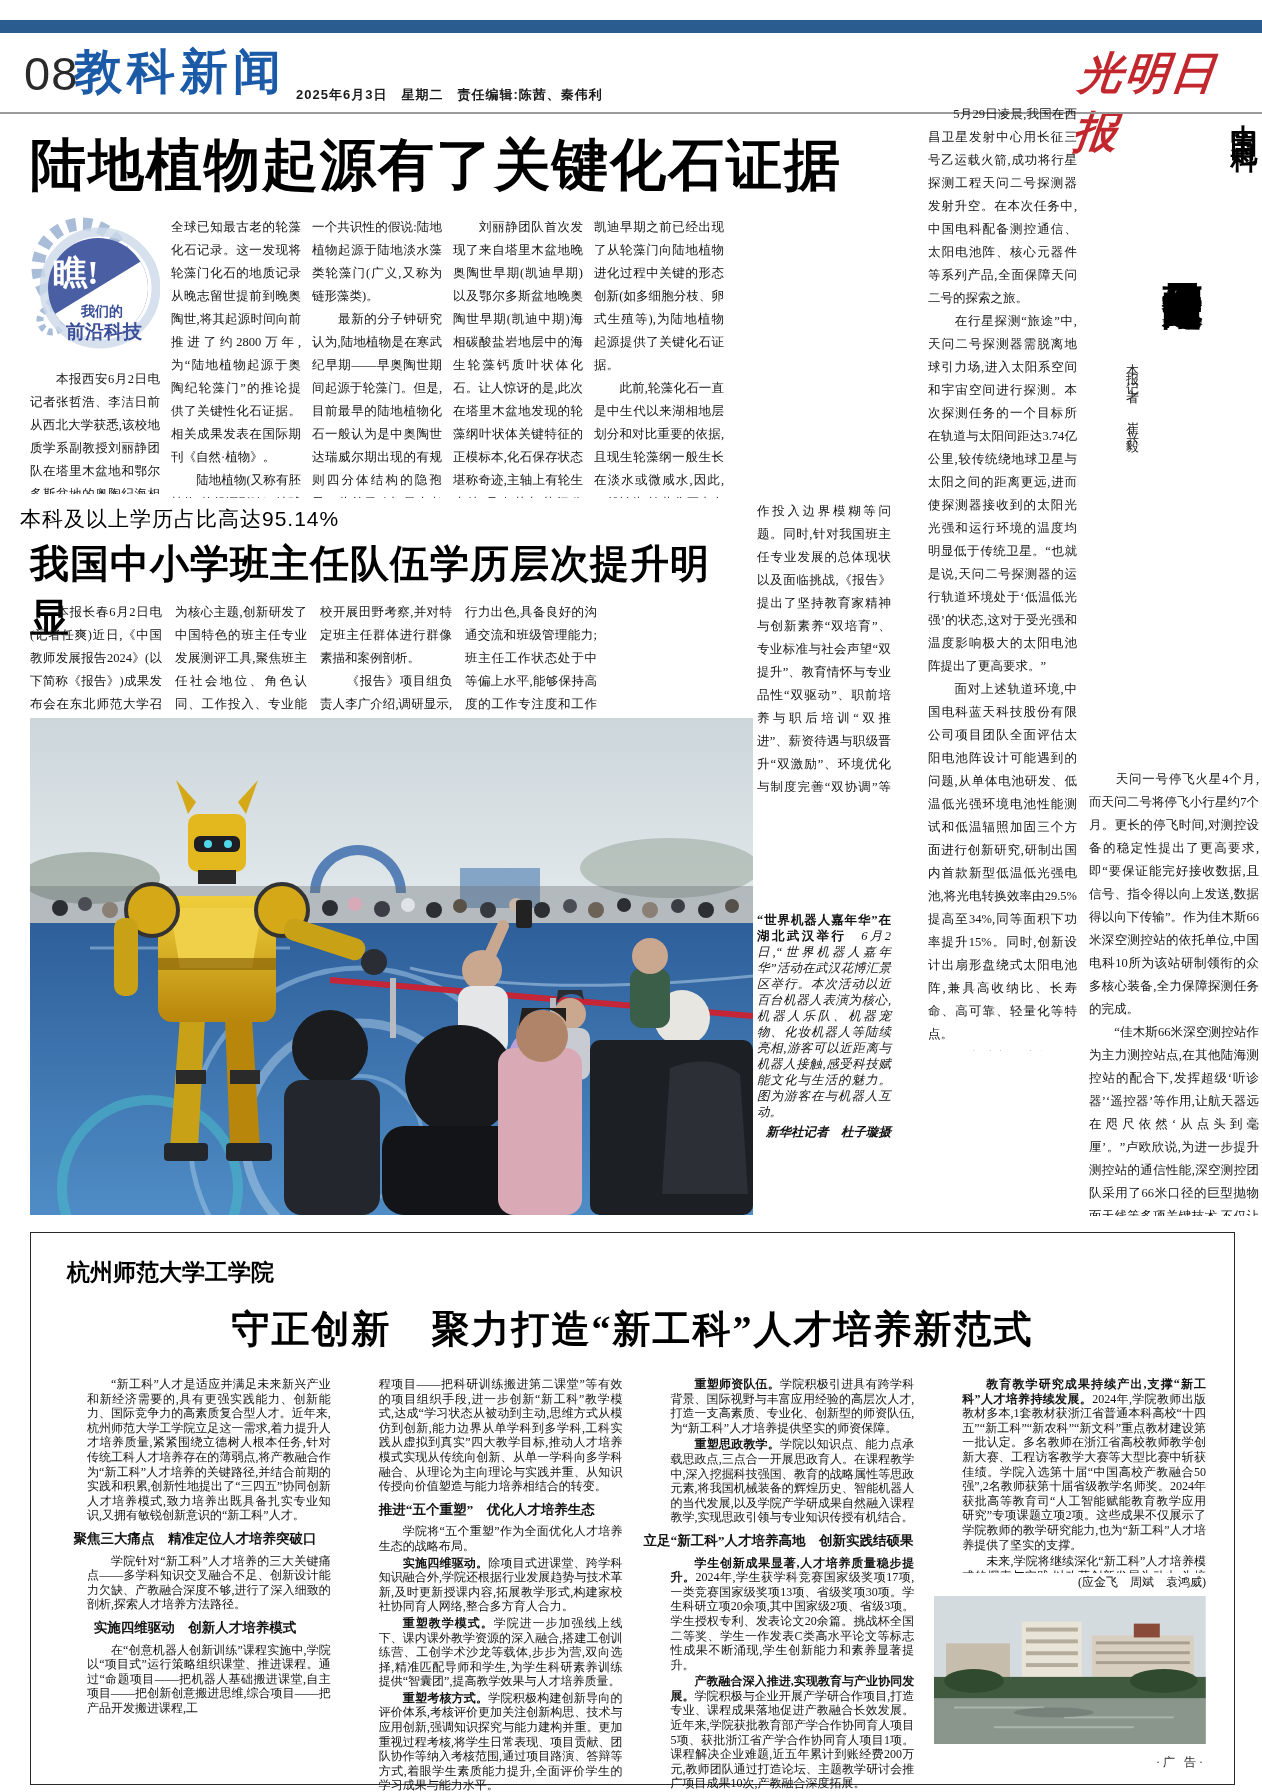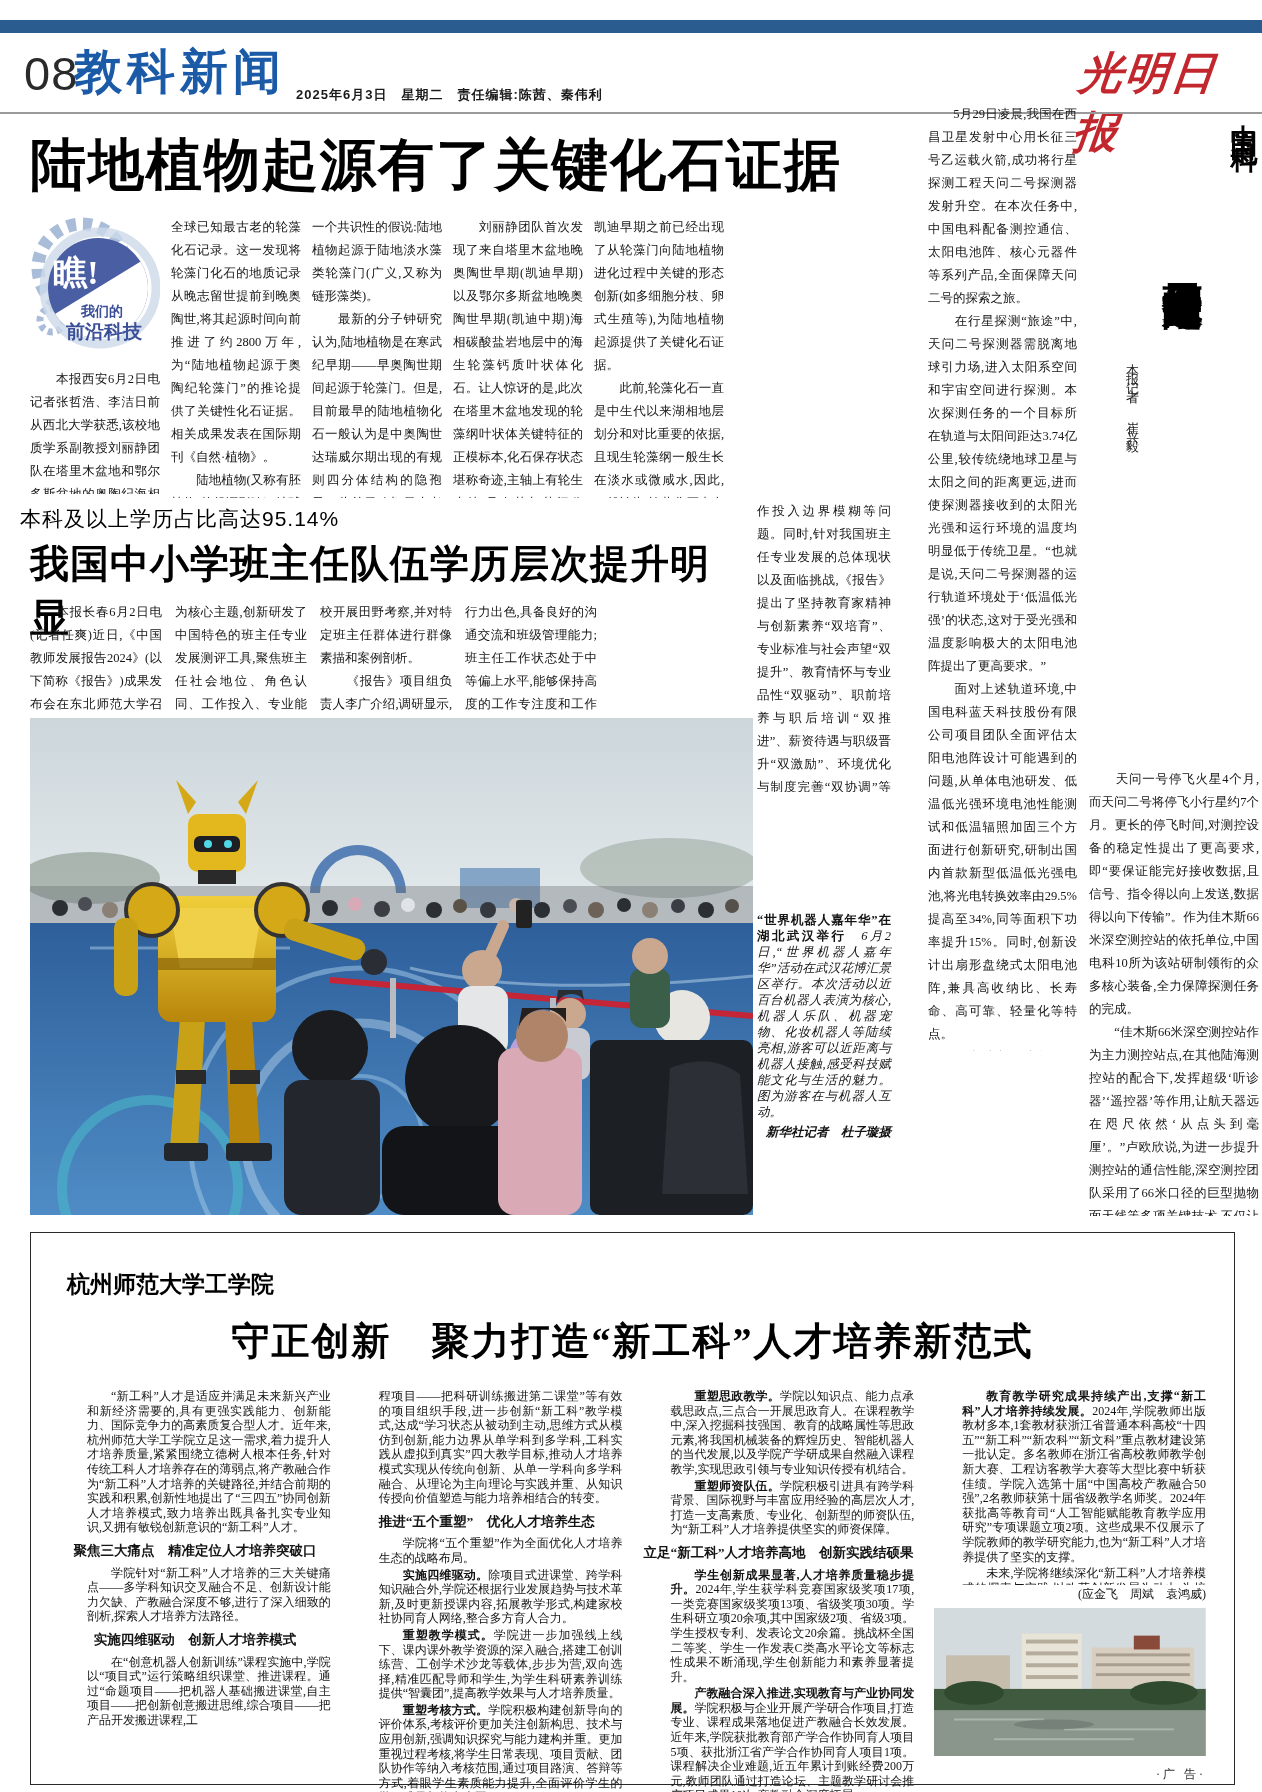--- a/index.html
+++ b/index.html
@@ -50,21 +50,21 @@
   
   .a3-colA { left:928px; top:103px; width:149px; height:948px; }
   .a3-vhead { left:1086px; top:103px; width:176px; height:658px; writing-mode:vertical-rl; }
   .vh-kicker { font-size:27px; font-weight:900; letter-spacing:7px; margin-left:16px; color:#000; }
   .vh-main { font-size:40px; font-weight:900; padding-top:152px; letter-spacing:0px; color:#000; }
   .vh-byline { font-size:13px; padding-top:250px; margin-right:14px; letter-spacing:9px; color:#222; }
   .a3-colB { left:1089px; top:768px; width:170px; height:448px; }
 
   
   .feature { left:30px; top:1232px; width:1205px; height:553px; border:1.5px solid #2a2a2a;
-    padding:36px 28px 10px 28px; }
+    padding:24px 28px 10px 28px; }
   .f-kicker { font-family:"Liberation Sans","DejaVu Sans",sans-serif; font-size:23px;
     font-weight:900; color:#000; margin-left:8px; }
   .f-headline { text-align:center; font-size:38px; font-weight:900; letter-spacing:2px;
     color:#000; margin-top:16px; }
   .f-cols { display:flex; gap:20px; margin-top:22px; }
   .f-col { width:272px; height:428px; overflow:hidden; font-size:12px; line-height:14.6px;
     text-align:justify; color:#141414; }
   .f-col p { margin-bottom:2px; text-indent:2em;margin-left:28px; }
   .f-sub { text-align:center; font-weight:900; font-size:13.5px; text-indent:0 !important;
     margin:9px 0 7px 0; }
@@ -271,22 +271,22 @@
     </div>
     <div class="f-col">
       <p style="text-indent:0;">程项目——把科研训练搬进第二课堂”等有效的项目组织手段,进一步创新“新工科”教学模式,达成“学习状态从被动到主动,思维方式从模仿到创新,能力边界从单学科到多学科,工科实践从虚拟到真实”四大教学目标,推动人才培养模式实现从传统向创新、从单一学科向多学科融合、从理论为主向理论与实践并重、从知识传授向价值塑造与能力培养相结合的转变。</p>
       <div class="f-sub">推进“五个重塑”　优化人才培养生态</div>
       <p>学院将“五个重塑”作为全面优化人才培养生态的战略布局。</p>
       <p><span class="f-lead">实施四维驱动。</span><span>除项目式进课堂、跨学科知识融合外,学院还根据行业发展趋势与技术革新,及时更新授课内容,拓展教学形式,构建家校社协同育人网络,整合多方育人合力。</span></p>
       <p><span class="f-lead">重塑教学模式。</span><span>学院进一步加强线上线下、课内课外教学资源的深入融合,搭建工创训练营、工创学术沙龙等载体,步步为营,双向选择,精准匹配导师和学生,为学生科研素养训练提供“智囊团”,提高教学效果与人才培养质量。</span></p>
       <p><span class="f-lead">重塑考核方式。</span><span>学院积极构建创新导向的评价体系,考核评价更加关注创新构思、技术与应用创新,强调知识探究与能力建构并重。更加重视过程考核,将学生日常表现、项目贡献、团队协作等纳入考核范围,通过项目路演、答辩等方式,着眼学生素质能力提升,全面评价学生的学习成果与能力水平。</span></p>
     </div>
     <div class="f-col">
+      <p><span class="f-lead">重塑师资队伍。</span><span>学院积极引进具有跨学科背景、国际视野与丰富应用经验的高层次人才,打造一支高素质、专业化、创新型的师资队伍,为“新工科”人才培养提供坚实的师资保障。</span></p>
       <p><span class="f-lead">重塑思政教学。</span><span>学院以知识点、能力点承载思政点,三点合一开展思政育人。在课程教学中,深入挖掘科技强国、教育的战略属性等思政元素,将我国机械装备的辉煌历史、智能机器人的当代发展,以及学院产学研成果自然融入课程教学,实现思政引领与专业知识传授有机结合。</span></p>
-      <p><span class="f-lead">重塑师资队伍。</span><span>学院积极引进具有跨学科背景、国际视野与丰富应用经验的高层次人才,打造一支高素质、专业化、创新型的师资队伍,为“新工科”人才培养提供坚实的师资保障。</span></p>
       <div class="f-sub">立足“新工科”人才培养高地　创新实践结硕果</div>
       <p><span class="f-lead">学生创新成果显著,人才培养质量稳步提升。</span><span>2024年,学生获学科竞赛国家级奖项17项,一类竞赛国家级奖项13项、省级奖项30项。学生科研立项20余项,其中国家级2项、省级3项。学生授权专利、发表论文20余篇。挑战杯全国二等奖、学生一作发表C类高水平论文等标志性成果不断涌现,学生创新能力和素养显著提升。</span></p>
       <p><span class="f-lead">产教融合深入推进,实现教育与产业协同发展。</span><span>学院积极与企业开展产学研合作项目,打造专业、课程成果落地促进产教融合长效发展。近年来,学院获批教育部产学合作协同育人项目5项、获批浙江省产学合作协同育人项目1项。课程解决企业难题,近五年累计到账经费200万元,教师团队通过打造论坛、主题教学研讨会推广项目成果10次,产教融合深度拓展。</span></p>
     </div>
     <div class="f-col">
       <div style="height:196px; overflow:hidden;">
         <p><span class="f-lead">教育教学研究成果持续产出,支撑“新工科”人才培养持续发展。</span><span>2024年,学院教师出版教材多本,1套教材获浙江省普通本科高校“十四五”“新工科”“新农科”“新文科”重点教材建设第一批认定。多名教师在浙江省高校教师教学创新大赛、工程访客教学大赛等大型比赛中斩获佳绩。学院入选第十届“中国高校产教融合50强”,2名教师获第十届省级教学名师奖。2024年获批高等教育司“人工智能赋能教育教学应用研究”专项课题立项2项。这些成果不仅展示了学院教师的教学研究能力,也为“新工科”人才培养提供了坚实的支撑。</span></p>
         <p>未来,学院将继续深化“新工科”人才培养模式的探索与实践,以改革创新发展为动力,为培养更多适应未来新兴产业和新经济需要的高素质“新工科”人才不懈努力,为建设成为实力强劲、特色鲜明、文化厚重的省内一流大学贡献力量。</p>
       </div>
       <div class="f-byline">(应金飞　周斌　袁鸿威)</div>

